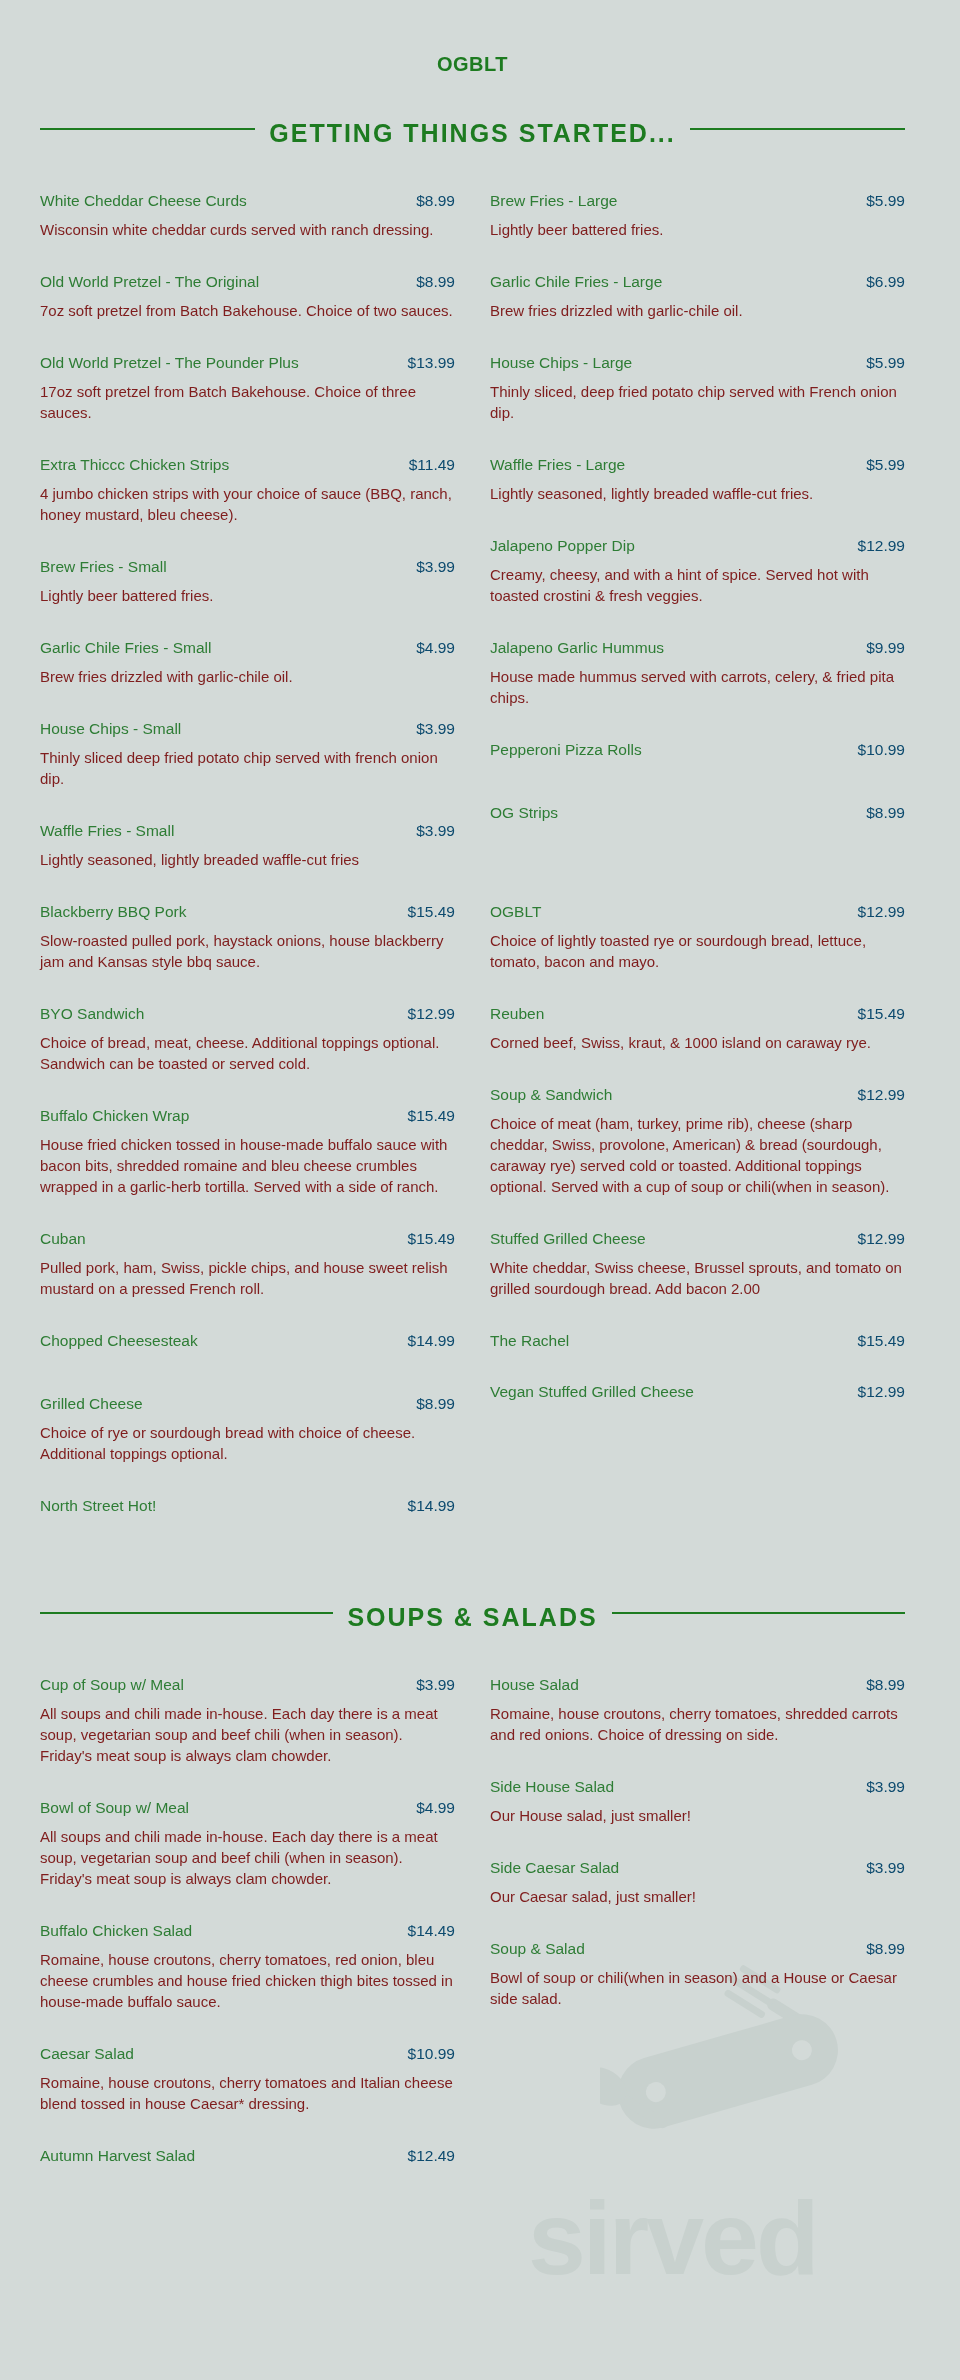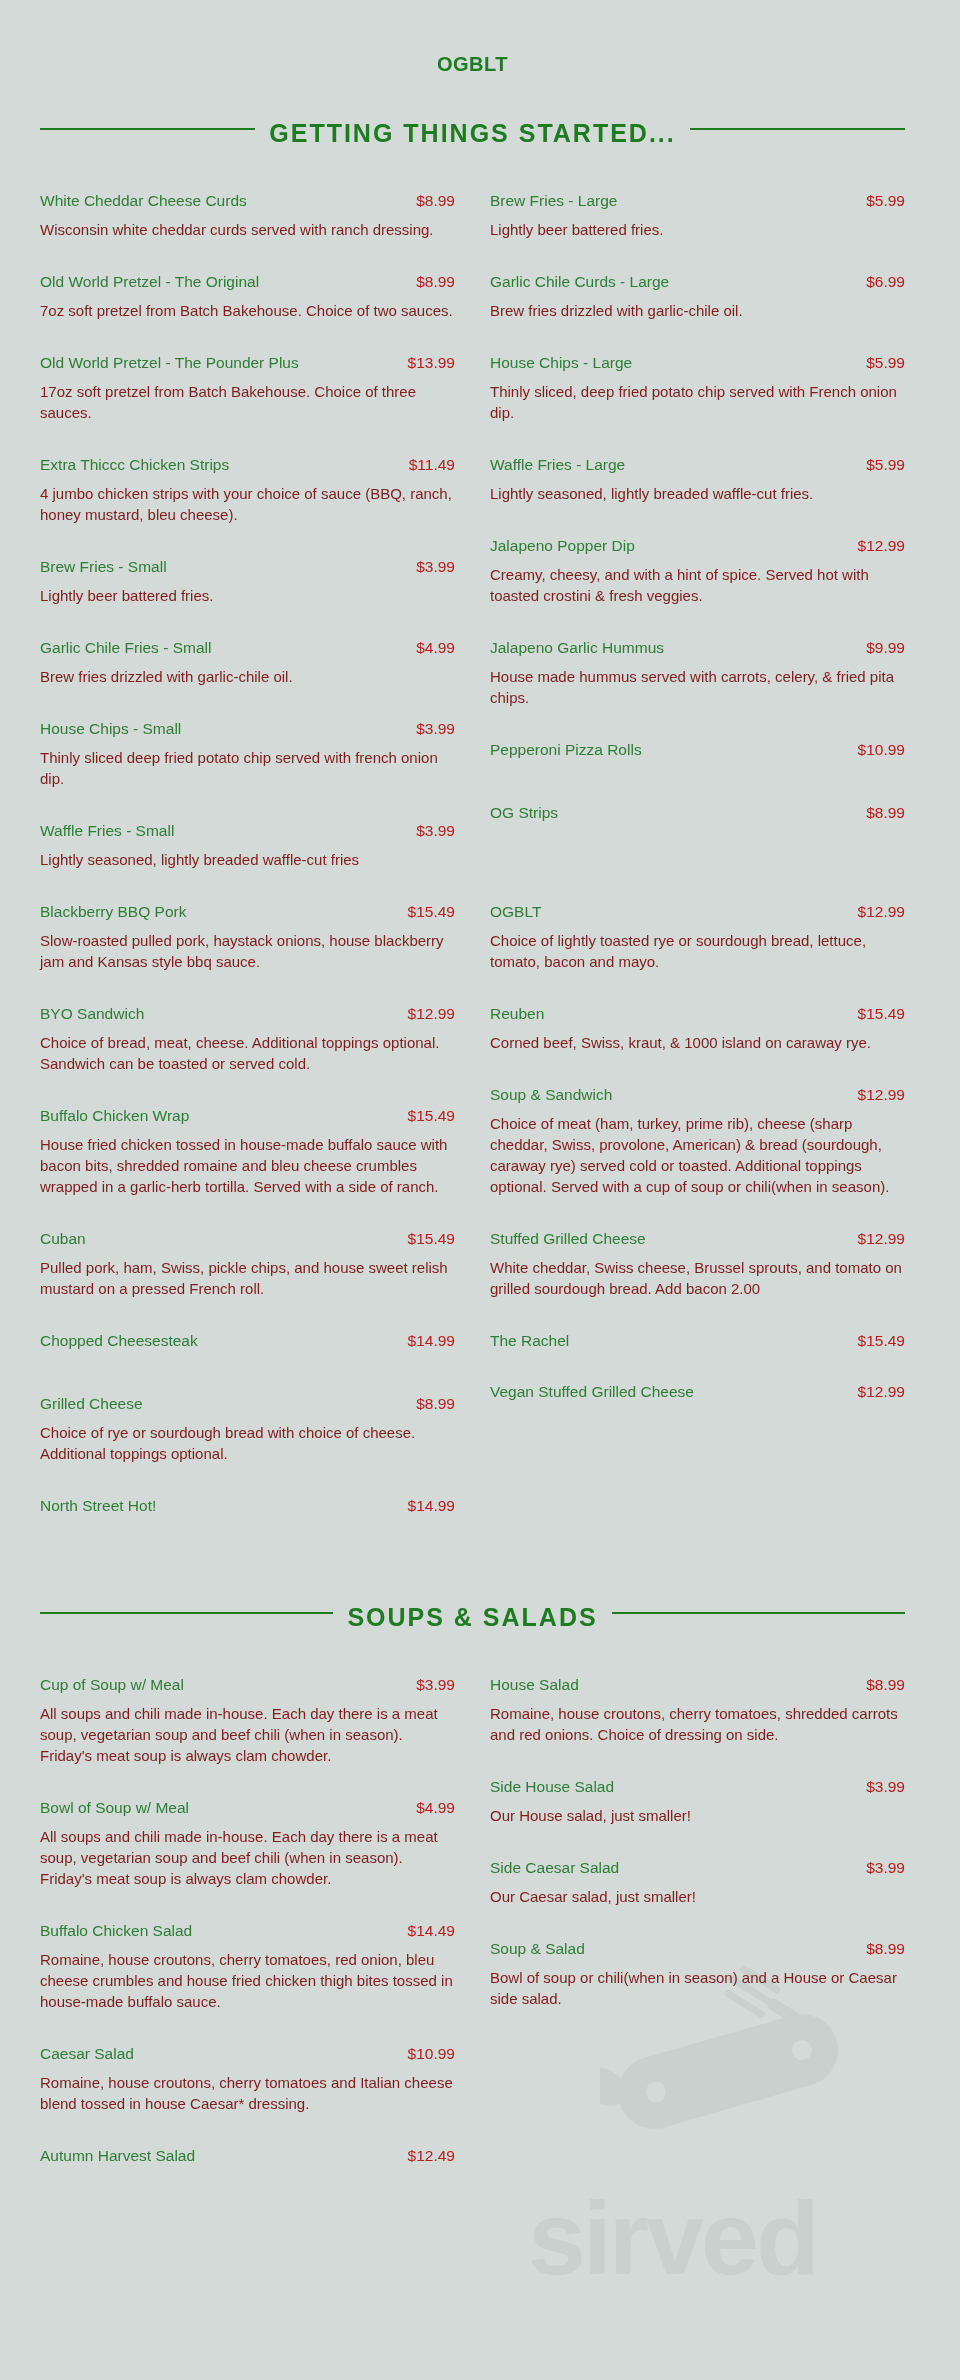--- a/index.html
+++ b/index.html
@@ -19,21 +19,21 @@
   .section-title {
     color:#1d7b20; font-size:25px; font-weight:bold;
     letter-spacing:2px; white-space:nowrap;margin-top:9px;
   }
   .columns { display:flex; gap:35px; }
   .col { flex:1; min-width:0; }
   .menu-item { margin-bottom:33px; }
   .menu-item.no-desc { margin-bottom:45px; }
   .item-row { display:flex; justify-content:space-between; align-items:baseline; gap:12px; }
   .item-name { color:#2e7d35; font-size:15.5px; }
-  .item-price { color:#b91c1c; font-size:15.5px; white-space:nowrap; }
+  .item-price { color:#0c4a6e; font-size:15.5px; white-space:nowrap; }
   .item-desc { color:#7f1d1d; font-size:15px; line-height:21px; margin-top:9px; }
   .item-desc:empty { display:none; }
   
   .wm-icon { position:absolute; left:600px; top:1955px; z-index:0; }
   .wm-text {
     position:absolute; left:528px; top:2186px; z-index:0;
     font-size:104px; font-weight:bold; line-height:1;
     color:#c8d1ce; letter-spacing:-3px;
   }
 </style>
@@ -140,21 +140,21 @@
   <div class="menu-item">
     <div class="item-row">
       <span class="item-name">Brew Fries - Large</span>
       <span class="item-price">$5.99</span>
     </div>
     <div class="item-desc">Lightly beer battered fries.</div>
   </div>
 
   <div class="menu-item">
     <div class="item-row">
-      <span class="item-name">Garlic Chile Curds - Large</span>
+      <span class="item-name">Garlic Chile Fries - Large</span>
       <span class="item-price">$6.99</span>
     </div>
     <div class="item-desc">Brew fries drizzled with garlic-chile oil.</div>
   </div>
 
   <div class="menu-item">
     <div class="item-row">
       <span class="item-name">House Chips - Large</span>
       <span class="item-price">$5.99</span>
     </div>

